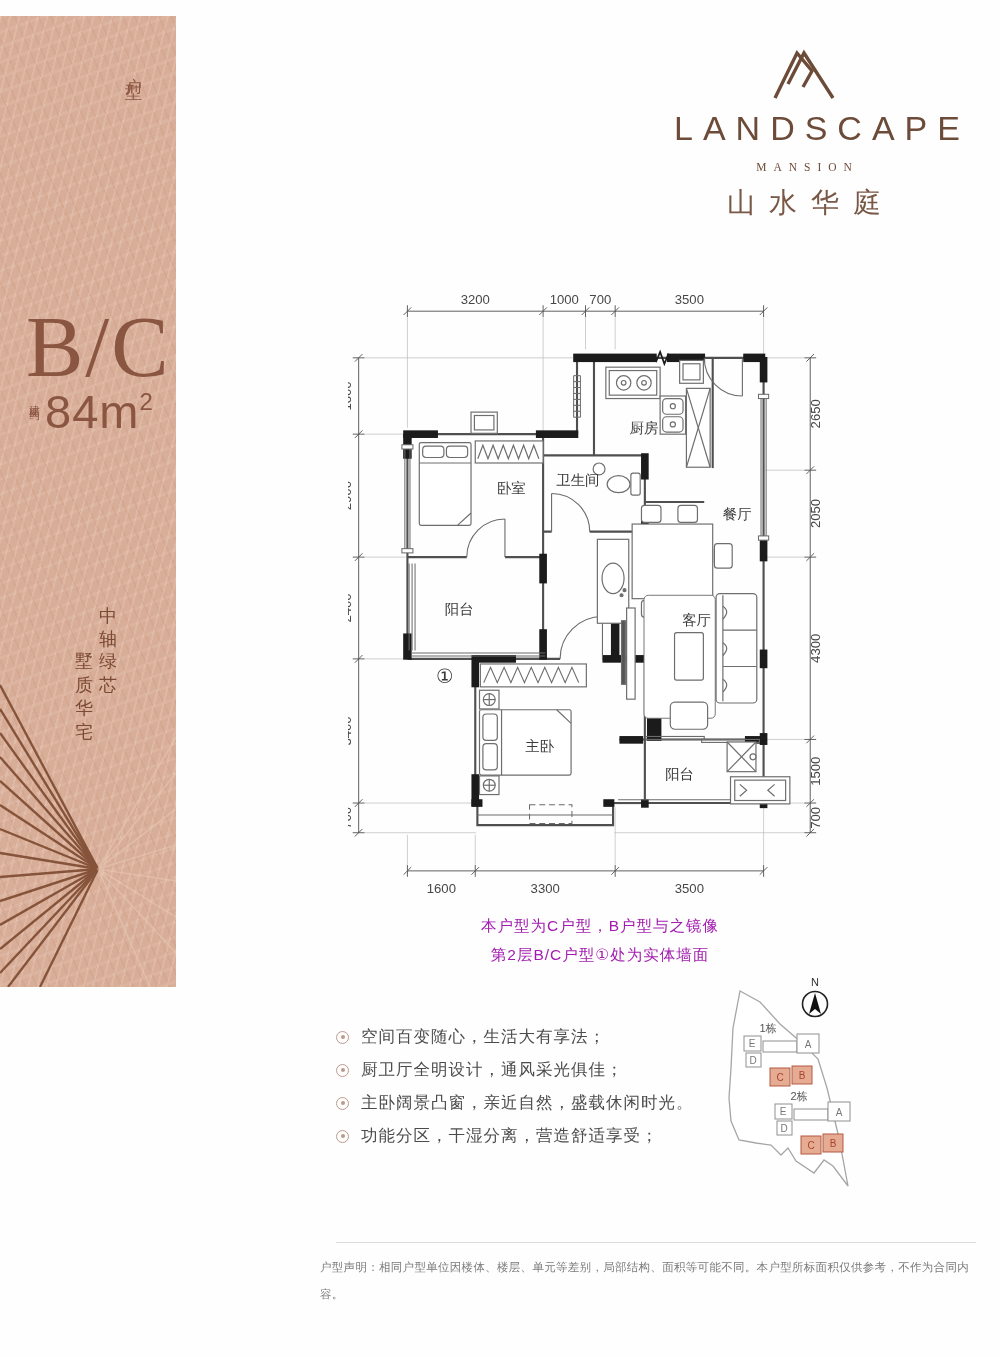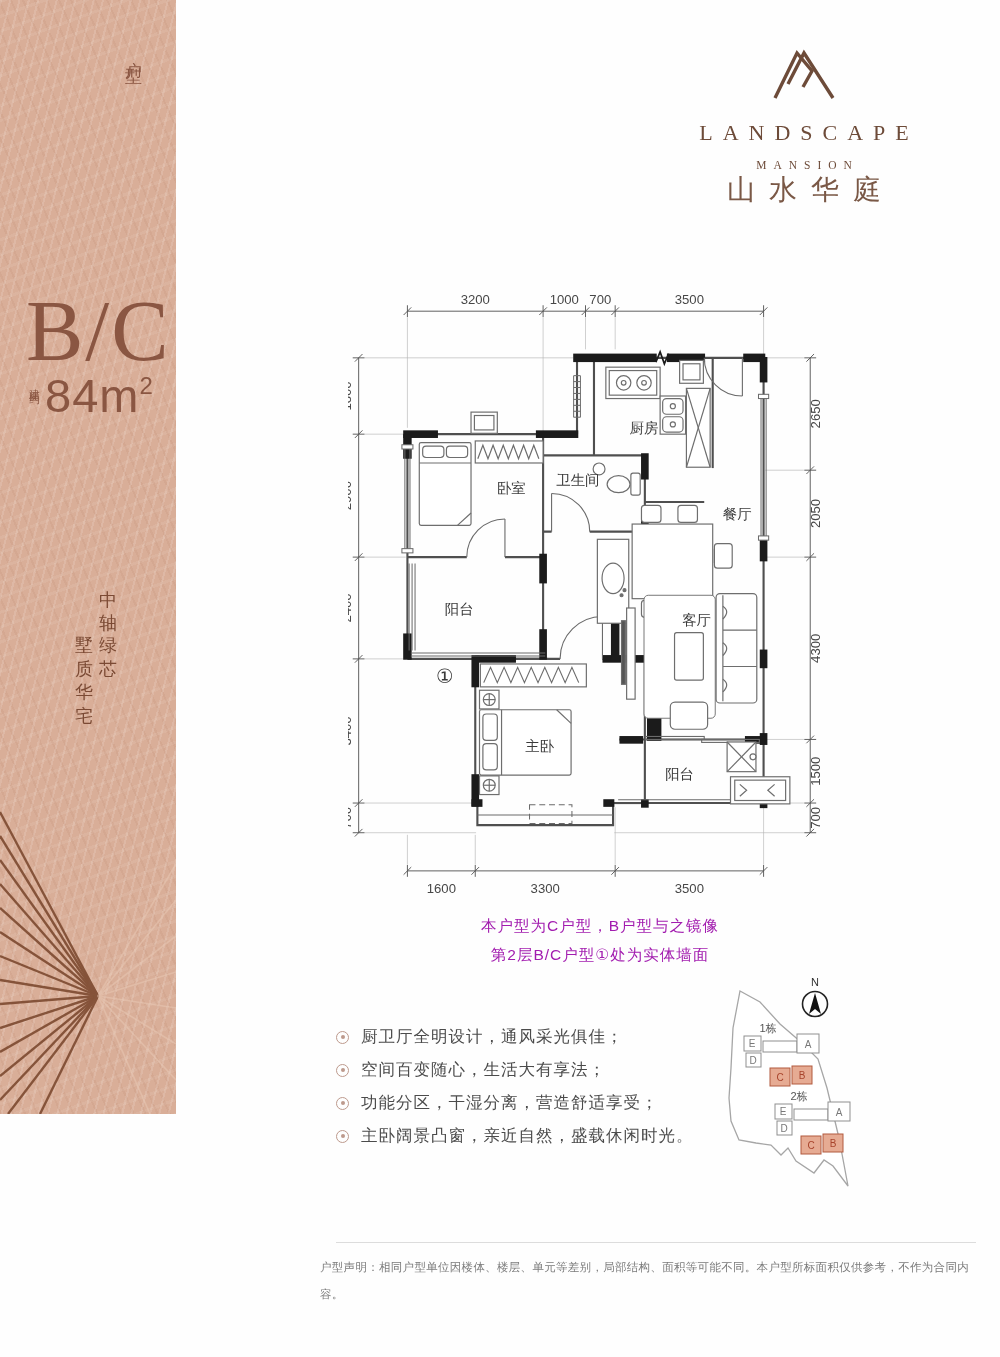--- a/index.html
+++ b/index.html
@@ -1,20 +1,20 @@
 <!DOCTYPE html>
 <html><head>
 <meta charset="utf-8">
 <style>
   html,body{margin:0;padding:0;background:#ffffff;}
   #page{position:relative;width:1000px;height:1357px;background:#fefefe;overflow:hidden;
         font-family:"Liberation Sans","DejaVu Sans",sans-serif;}
 
   
-  .sidebar{position:absolute;left:0;top:0;width:176px;height:1114px;
+  .sidebar{position:absolute;left:0;top:16px;width:176px;height:971px;
     background:
       repeating-linear-gradient(104deg, rgba(255,255,255,.13) 0 2px, rgba(255,255,255,0) 2px 9px),
       repeating-linear-gradient(66deg, rgba(170,112,84,.10) 0 2px, rgba(170,112,84,0) 2px 11px),
       repeating-linear-gradient(160deg, rgba(255,255,255,.07) 0 3px, rgba(255,255,255,0) 3px 14px),
       #d9ae98;}
   .fan{position:absolute;left:0;bottom:0;width:176px;height:310px;}
 
   .bc-block{position:absolute;left:26px;top:288px;color:#8a5642;}
   .bc-big{font-family:"Liberation Serif","DejaVu Serif",serif;font-size:86px;line-height:1;letter-spacing:2px;}
   .bc-suffix{position:absolute;left:122px;top:48px;writing-mode:vertical-rl;font-size:17px;letter-spacing:6px;color:#8a5642;}
@@ -24,23 +24,23 @@
   .area-num sup{font-size:24px;vertical-align:18px;}
 
   .motto{position:absolute;left:72px;top:576px;writing-mode:vertical-rl;
          font-size:18px;letter-spacing:23px;color:#7b4a34;}
   .motto span{display:block;}
   .motto .m2{margin-top:46px;}
 
   
   .logo{position:absolute;left:664px;top:46px;width:280px;text-align:center;color:#6d4b39;}
   .logo .icon{display:inline-block;}
-  .logo-en{font-family:Liberation Serif, serif;font-size:22px;letter-spacing:10px;margin-top:16px;text-indent:10px;}
+  .logo-en{font-family:Liberation Sans, sans-serif;font-size:34px;letter-spacing:10px;margin-top:5px;text-indent:10px;}
   .logo-sub{font-family:"Liberation Serif","DejaVu Serif",serif;font-size:11.5px;letter-spacing:7px;margin-top:13px;text-indent:7px;}
-  .logo-cn{font-family:"Liberation Serif","DejaVu Serif",serif;font-size:28px;letter-spacing:14px;text-indent:14px;color:#7a5846;}
+  .logo-cn{font-family:"Liberation Serif","DejaVu Serif",serif;font-size:28px;letter-spacing:14px;margin-top:11px;text-indent:14px;color:#7a5846;}
 
   
   .plan-svg{position:absolute;left:348px;top:290px;width:475px;height:636px;}
   .plan-svg text{font-family:"Liberation Sans","DejaVu Sans",sans-serif;}
 
   
   .plan-notes{position:absolute;left:390px;top:912px;width:420px;text-align:center;
               font-size:15.5px;color:#a21caf;line-height:1.85;letter-spacing:1px;}
 
   
@@ -421,33 +421,33 @@
   </svg>
 
   <div class="plan-notes">
     <div>本户型为C户型，B户型与之镜像</div>
     <div>第2层B/C户型①处为实体墙面</div>
   </div>
 
   <div class="features">
     <div class="feature-row">
       <span class="bullet"></span>
-      <span class="feature-text">厨卫厅全明设计，通风采光俱佳；</span>
+      <span class="feature-text">空间百变随心，生活大有享法；</span>
     </div>
     <div class="feature-row">
       <span class="bullet"></span>
-      <span class="feature-text">空间百变随心，生活大有享法；</span>
+      <span class="feature-text">厨卫厅全明设计，通风采光俱佳；</span>
+    </div>
+    <div class="feature-row">
+      <span class="bullet"></span>
+      <span class="feature-text">主卧阔景凸窗，亲近自然，盛载休闲时光。</span>
     </div>
     <div class="feature-row">
       <span class="bullet"></span>
       <span class="feature-text">功能分区，干湿分离，营造舒适享受；</span>
-    </div>
-    <div class="feature-row">
-      <span class="bullet"></span>
-      <span class="feature-text">主卧阔景凸窗，亲近自然，盛载休闲时光。</span>
     </div>
   </div>
 
   <svg class="siteplan" viewBox="0 0 300 285">
     <path d="M60,45 L80,56 L100,78 L122,97 L138,113 L147,142 L153,167 L159,192 L168,240 L153,220 L144,214 L134,227 L116,215 L108,202 L101,209 L91,199 L76,197 L59,194 L51,175 L49,152 L51,122 L53,82 Z" fill="#ffffff" stroke="#a6a6a6" stroke-width="1.3"></path>
 
     <g>
       <circle cx="135" cy="58" r="12.5" fill="none" stroke="#222" stroke-width="1.6"></circle>
       <polygon points="135,47 129,68 135,63 141,68" fill="#111"></polygon>
       <text x="135" y="40" font-size="11" fill="#333" text-anchor="middle">N</text>

